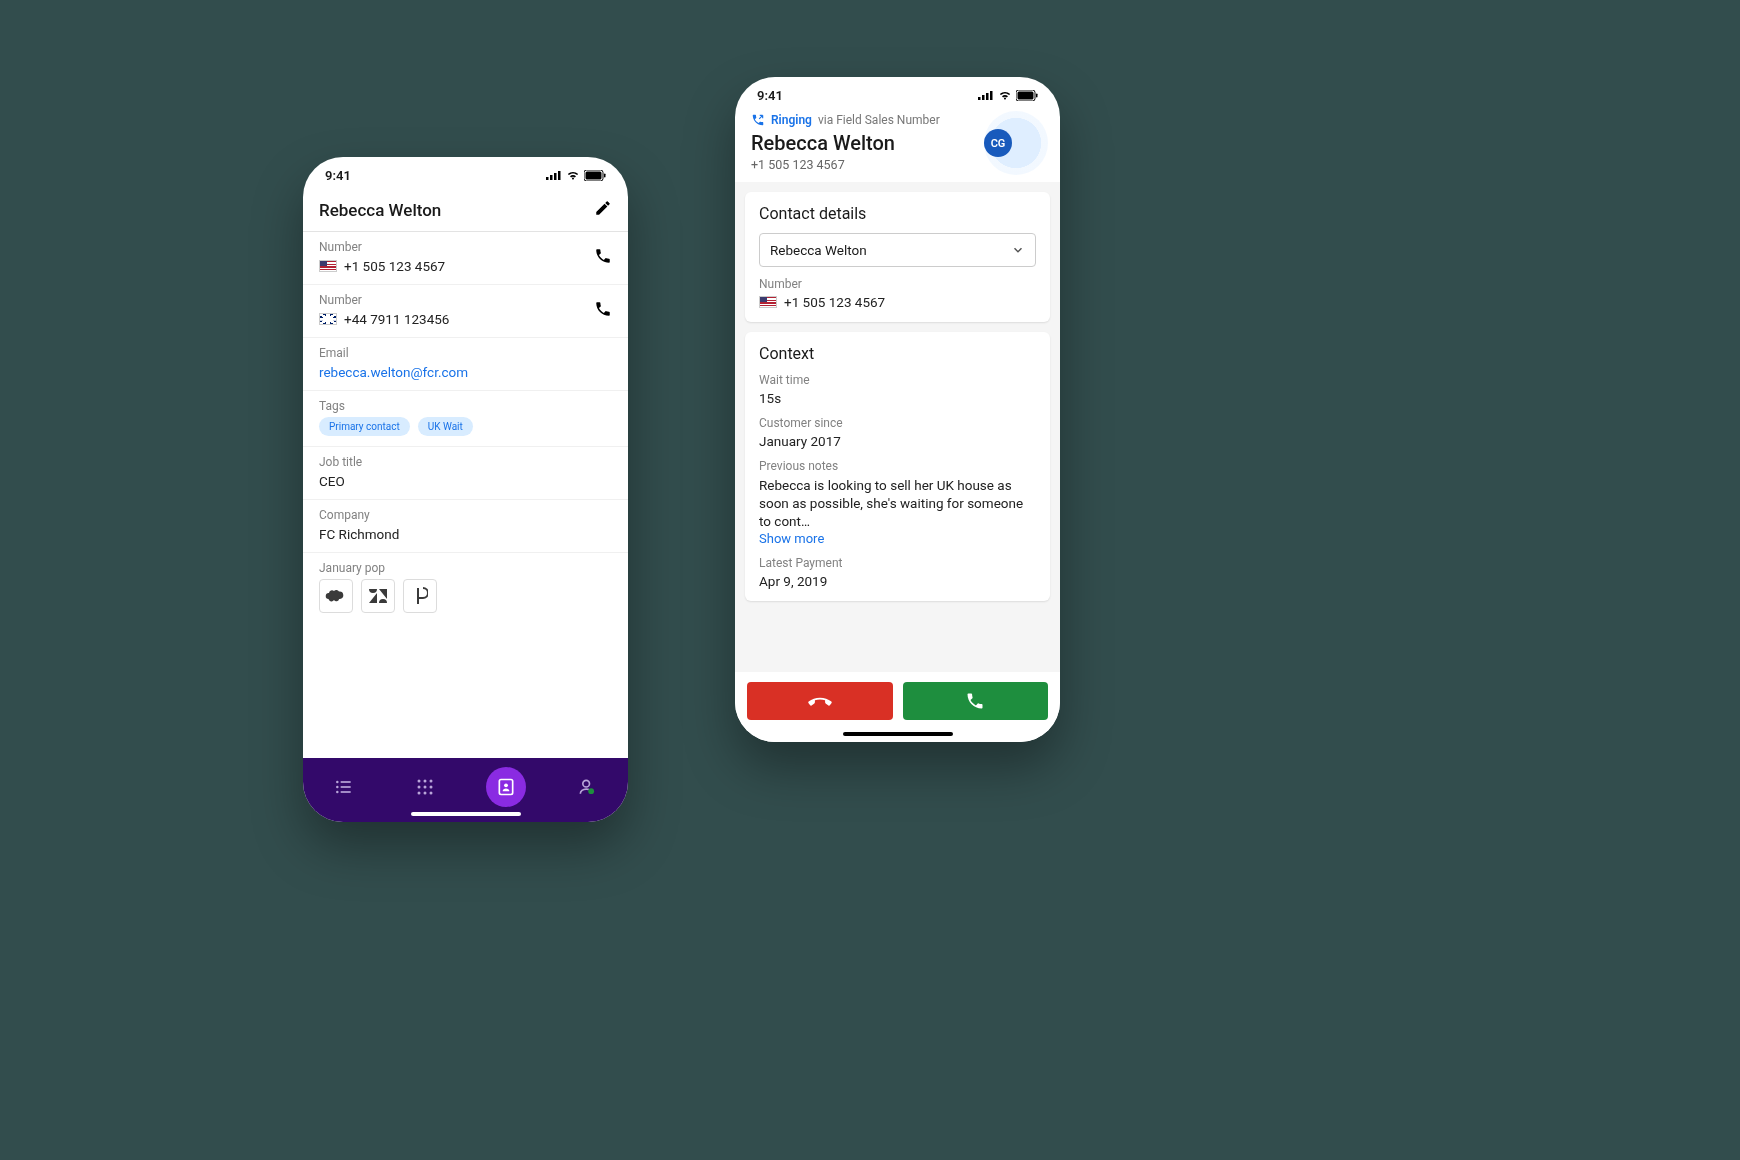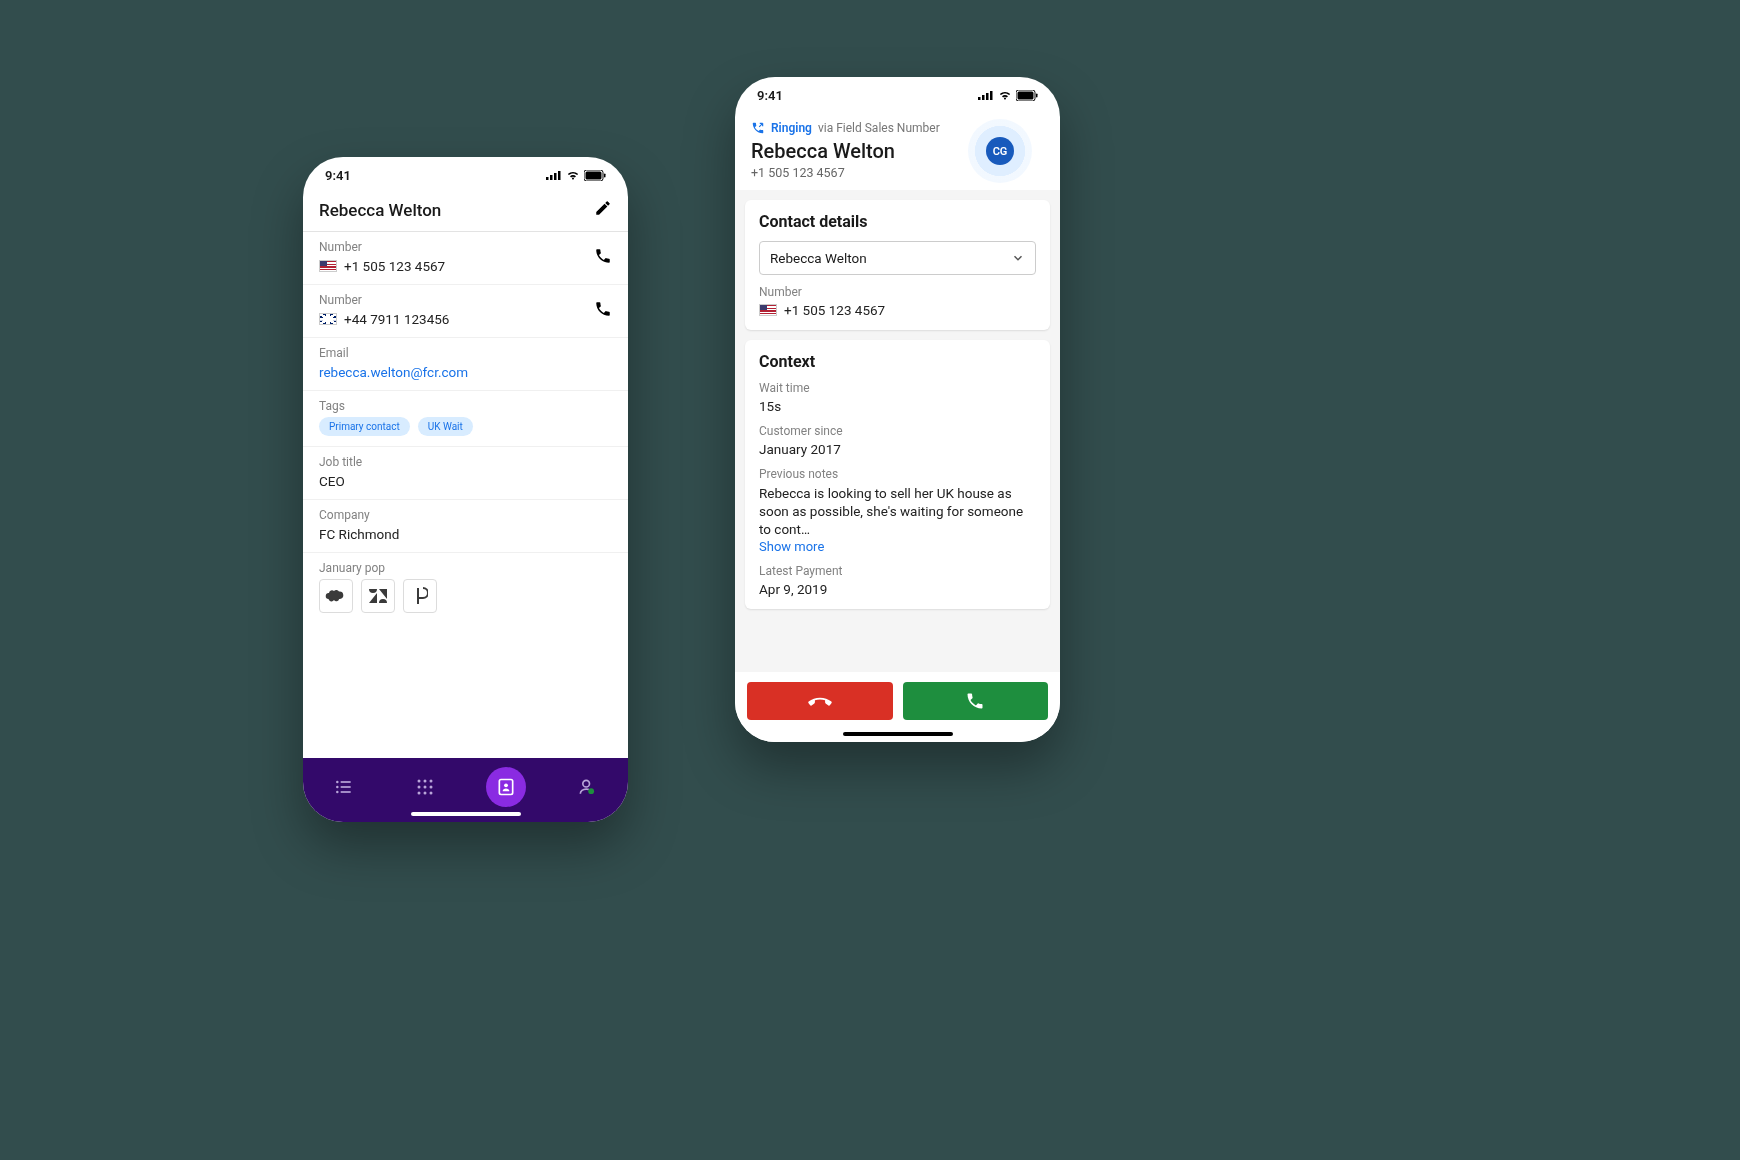--- a/index.html
+++ b/index.html
@@ -101,43 +101,43 @@
     display:flex; align-items:center; justify-content:space-around;
     position:relative;
     padding-bottom:6px;
   }
   .nav1 .tab { color:#b9a6d9; display:flex; align-items:center; justify-content:center; width:40px; height:40px;}
   .nav1 .tab.active { background:#8a2be2; border-radius:50%; color:#fff; }
   .home-ind { position:absolute; bottom:6px; left:50%; transform:translateX(-50%); width:110px; height:4px; border-radius:3px; background:#fff;}
   .home-ind.dark { background:#000;}
 
   
-  .call-head { padding: 0 16px 10px 16px; position:relative;margin-top:8px;}
+  .call-head { padding: 0 16px 10px 16px; position:relative;}
   .ring-line { display:flex; align-items:center; gap:6px; font-size:12px; }
   .ring-line .stat { color:#1a73e8; font-weight:600;}
   .ring-line .via { color:#777;}
   .call-head h1 { font-size:20px; font-weight:500; margin-top:4px;}
   .call-head .num { font-size:12.5px; color:#666; margin-top:2px;}
   .avatar-wrap {
-    position:absolute; right:28px; top:-2px;
+    position:absolute; right:12px; top:-2px;
     width:64px; height:64px; border-radius:50%;
     background:radial-gradient(circle,#dfeeff 0%,#dfeeff 55%, rgba(223,238,255,0.4) 56%, rgba(223,238,255,0.4) 80%, rgba(223,238,255,0) 100%);
-    display:flex; align-items:center; justify-content:center;
+    display:flex; align-items:center; justify-content:flex-start;
   }
   .avatar {
     width:28px; height:28px; border-radius:50%; background:#185abc;
     color:#fff; font-size:11px; font-weight:600; display:flex; align-items:center; justify-content:center;
   }
 
   .cards { flex:1; overflow:hidden; background:#f5f5f5; padding: 0 10px;}
   .card {
     background:#fff; border-radius:6px; box-shadow:0 1px 2px rgba(0,0,0,0.1);
     margin-top:10px; padding:12px 14px;
   }
-  .card h2 { font-size:16px; font-weight:700; margin-bottom:10px;}
+  .card h2 { font-size:16px; font-weight:400; margin-bottom:10px;}
   .select {
     border:1px solid #ccc; border-radius:4px; padding:8px 10px;
     display:flex; align-items:center; justify-content:space-between;
     font-size:13.5px; cursor:pointer;
   }
   .field { margin-top:10px;}
   .field .label { font-size:12px; color:#828282; margin-bottom:3px;}
   .field .val { font-size:13.5px; color:#222; display:flex; align-items:center; gap:7px;}
   .showmore { color:#1a73e8; font-size:13px; margin-top:0; cursor:pointer;}
 

